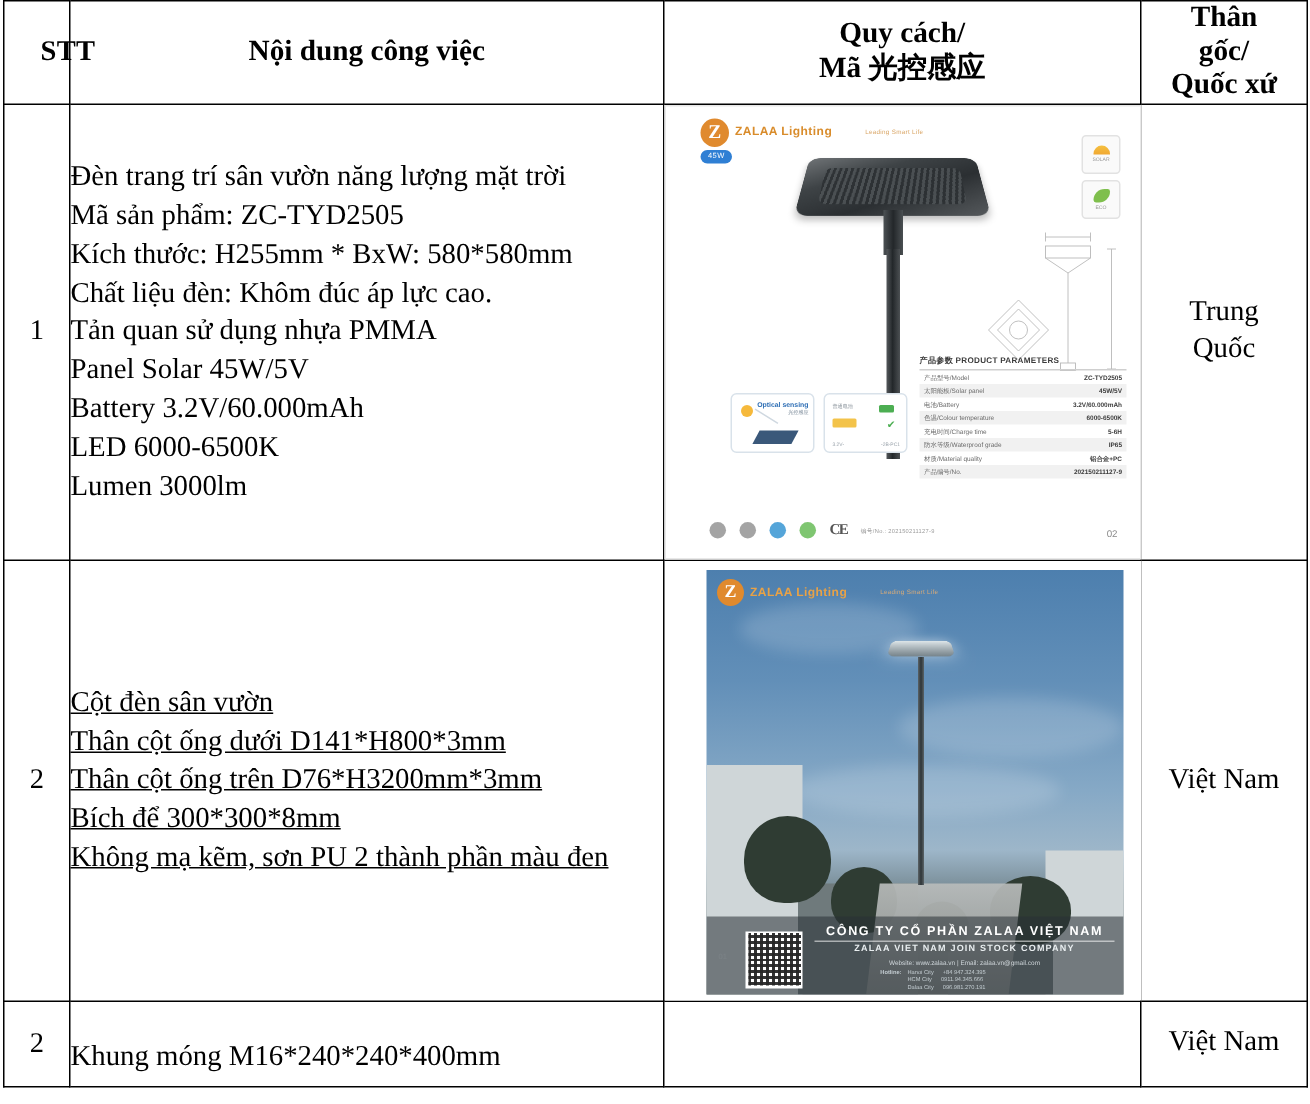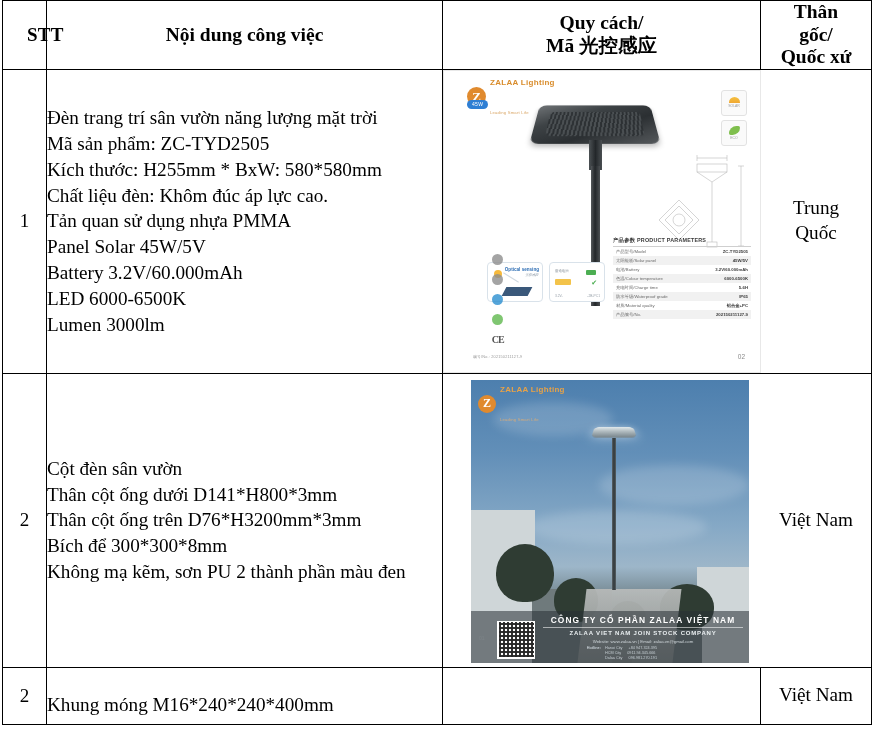--- a/index.html
+++ b/index.html
@@ -18,21 +18,21 @@
   td.desc{font-size:19.2px;line-height:1.345;padding:5px 4px 6px 7px;vertical-align:top;}
   td.origin{text-align:center;font-size:19.2px;line-height:1.3;}
   td.media{padding:0;background:#fff;vertical-align:top;}
 
   
   .cat1{position:relative;width:318px;height:303px;background:#ffffff;overflow:hidden;}
   .cat1 .frame{position:absolute;inset:0;border:1px solid #e8e8e8;box-sizing:border-box;}
   .logo-wrap{position:absolute;left:24px;top:9px;display:flex;align-items:center;gap:4px;}
   .logo-circ{width:19px;height:19px;border-radius:50%;background:#e08a2e;color:#fff;font-weight:bold;
     font-size:13px;display:flex;align-items:center;justify-content:center;font-family:"Liberation Serif",serif;}
-  .logo-tx{display:flex;flex-direction:column;line-height:1;gap:22px;}
+  .logo-tx{display:flex;flex-direction:row;line-height:1;gap:22px;}
   .logo-t1{font-family:"Liberation Sans",sans-serif;font-size:8px;color:#d98c2b;font-weight:bold;letter-spacing:.3px;}
   .logo-t2{font-family:"Liberation Sans",sans-serif;font-size:4.2px;color:#d9a565;margin-top:2px;letter-spacing:.2px;}
   .pill{position:absolute;left:24px;top:30px;background:#2f7fd4;color:#fff;font-family:"Liberation Sans",sans-serif;
     font-size:5px;border-radius:6px;padding:1.5px 5px;letter-spacing:.3px;}
 
   .badge{position:absolute;right:14px;width:24px;height:24px;border-radius:3px;border:1px solid #e2e2e2;
     background:#fafafa;display:flex;flex-direction:column;align-items:center;justify-content:center;gap:1px;}
   .badge.b1{top:20px;}
   .badge.b2{top:50px;}
   .badge .sun{width:11px;height:6px;border-radius:6px 6px 0 0;background:linear-gradient(#f5c040,#f0a832);}
@@ -74,21 +74,21 @@
   .fcard .ray{position:absolute;left:14px;top:14px;width:18px;height:1px;background:#cfd8e0;transform:rotate(32deg);}
   .fcard .panel{position:absolute;left:16px;bottom:5px;width:26px;height:9px;background:#3a587a;transform:skewX(-28deg);}
   .fcard2 .bl{position:absolute;left:5px;top:16px;width:16px;height:6px;border-radius:1px;background:#f3c34a;}
   .fcard2 .bg{position:absolute;right:8px;top:7px;width:10px;height:5px;border-radius:1px;background:#4cae52;}
   .fcard2 .chk{position:absolute;right:7px;top:16px;font-size:7px;color:#4cae52;font-family:"Liberation Sans",sans-serif;}
   .fcard2 .lab{position:absolute;bottom:3px;left:5px;right:4px;display:flex;justify-content:space-between;
     font-family:"Liberation Sans",sans-serif;font-size:3.3px;color:#9aa3ab;}
   .fcard2 .top{position:absolute;left:5px;top:6px;font-family:"Liberation Sans",sans-serif;font-size:3.4px;color:#8b949c;}
 
   
-  .certs{position:absolute;left:30px;bottom:14px;display:flex;align-items:center;gap:9px;flex-direction:column;}
+  .certs{position:absolute;left:30px;bottom:14px;display:flex;align-items:center;gap:9px;}
   .certs .ci{width:11px;height:11px;border-radius:50%;background:#8d8d8d;opacity:.8;}
   .certs .ci.c3{background:#2b8fd0;}
   .certs .ci.c4{background:#5fb84e;}
   .certs .ce{font-family:"Liberation Serif",serif;font-weight:bold;font-size:10px;color:#555;letter-spacing:-1px;}
   .certs .sn{font-family:"Liberation Sans",sans-serif;font-size:3.8px;color:#9b9b9b;letter-spacing:.2px;}
   .pageno{position:absolute;right:16px;bottom:13px;font-family:"Liberation Sans",sans-serif;font-size:6.5px;color:#8a8a8a;}
 
   
   .cat2{position:relative;width:318px;height:293px;background:#fff;overflow:hidden;}
   .photo{position:absolute;left:28px;top:6px;right:12px;bottom:4px;overflow:hidden;
@@ -282,21 +282,21 @@
           </div>
         </td>
         <td class="origin">
           <div>Trung</div>
           <div>Quốc</div>
         </td>
       </tr>
 
       <tr>
         <td class="idx">2</td>
-        <td class="desc" style="white-space:pre-wrap;">Cột đèn sân vườn
+        <td class="desc" style="white-space:pre-wrap;text-decoration:underline;">Cột đèn sân vườn
 Thân cột ống dưới D141*H800*3mm
 Thân cột ống trên D76*H3200mm*3mm
 Bích để 300*300*8mm
 Không mạ kẽm, sơn PU 2 thành phần màu đen</td>
         <td class="media">
           <div class="cat2">
             <div class="photo">
               <div class="cloud" style="left:8%;top:8%;width:120px;height:34px;"></div>
               <div class="cloud" style="left:46%;top:30%;width:150px;height:40px;"></div>
               <div class="cloud" style="left:20%;top:46%;width:180px;height:34px;"></div>

